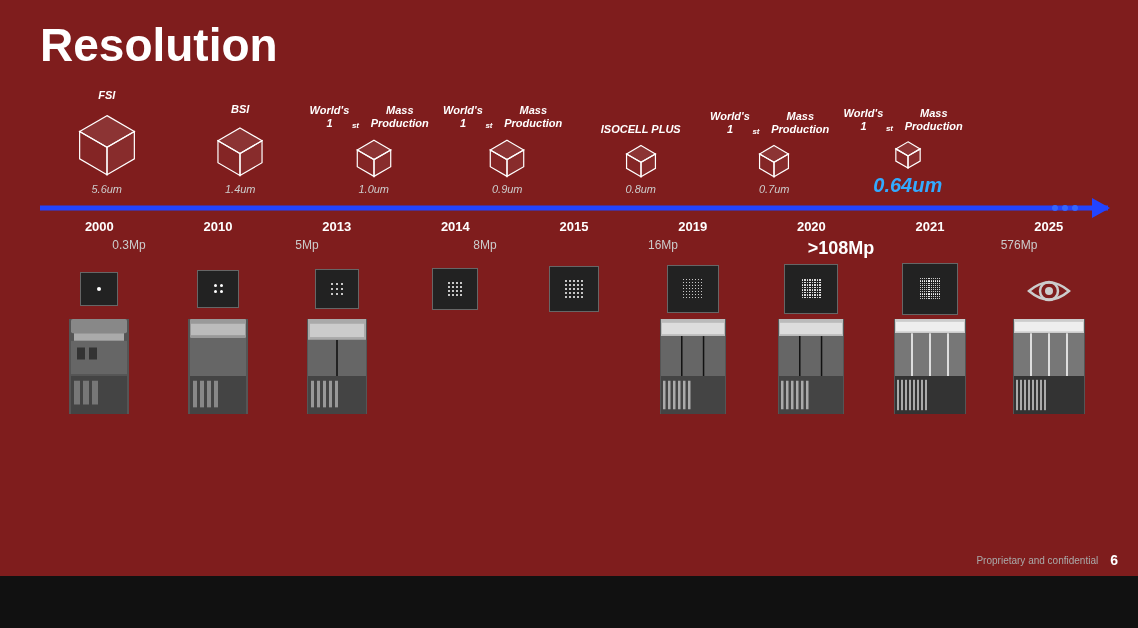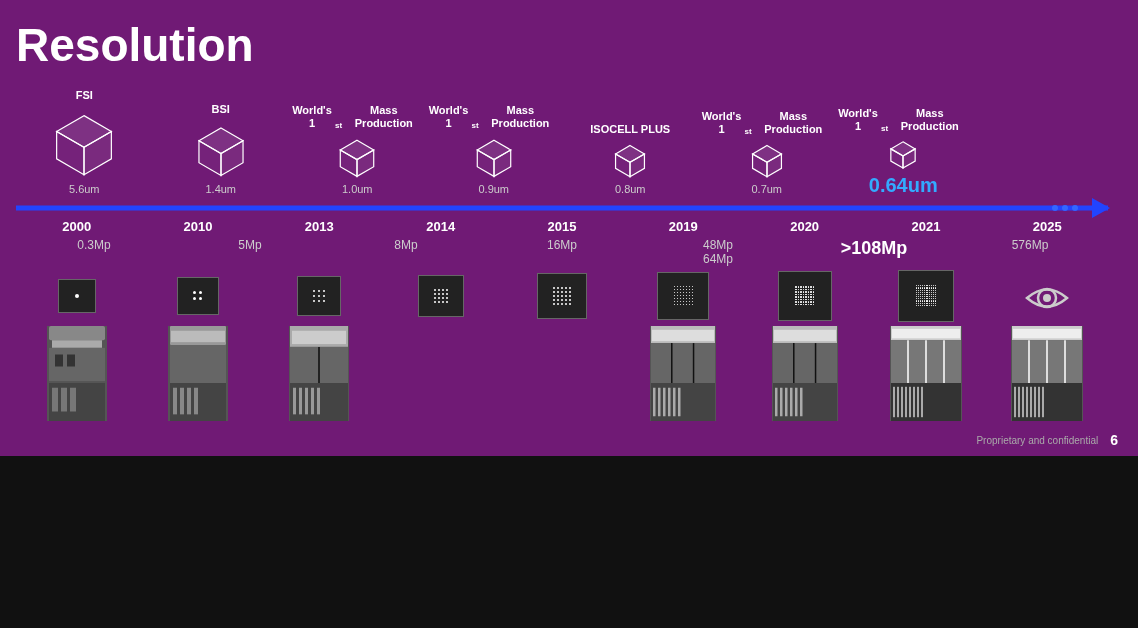--- a/index.html
+++ b/index.html
@@ -7,43 +7,44 @@
       background: #111;
       color: #fff;
       font-family: 'Arial', sans-serif;
       width: 1138px;
       height: 628px;
       overflow: hidden;
       position: relative;
     }
     .slide {
       width: 1138px;
-      height: 456px;
-      background: #701a75;
-      padding: 20px 30px 10px 16px;
+      height: 576px;
+      background: #7f1d1d;
+      padding: 20px 30px 10px 40px;
       position: relative;
     }
     .title {
       font-size: 46px;
       font-weight: 900;
       color: #fff;
       line-height: 1.1;
       margin-bottom: 2px;
     }
     .subtitle {
       font-size: 20px;
       font-weight: 700;
       color: #d4e600;
       margin-bottom: 10px;
     }
     .columns-row {
       display: flex;
       align-items: flex-end;
       width: 100%;
       margin-bottom: 0;
+      font-style: italic;
     }
     .col {
       display: flex;
       flex-direction: column;
       align-items: center;
       flex: 1;
       min-width: 0;
     }
     .col-label {
       font-size: 11px;
@@ -309,24 +310,20 @@
       <div class="year-cell">2020</div>
       <div class="year-cell">2021</div>
       <div class="year-cell">2025</div>
     </div>
 
   <div class="mp-row" id="mp-row">
       <div class="mp-cell">0.3Mp</div>
       <div class="mp-cell">5Mp</div>
       <div class="mp-cell">8Mp</div>
       <div class="mp-cell">16Mp</div>
-      <div class="mp-cell">
-        <div style="font-size: 12px; color: rgb(204, 204, 204);">48Mp</div>
-        <div style="font-size: 12px; color: rgb(204, 204, 204);">64Mp</div>
-      </div>
       <div class="mp-cell mp-cell-big">&gt;108Mp</div>
       <div class="mp-cell">576Mp</div>
     </div>
 
   <div class="sensor-row" id="sensor-row">
       <div class="sensor-cell">
         <div class="sensor-box" style="width: 38px; height: 34px;">
           <div class="dot-grid" style="grid-template-columns: repeat(1, 4px); gap: 2px; padding: 3px;">
             <div class="dot" style="width: 4px; height: 4px;"></div>
           </div>

